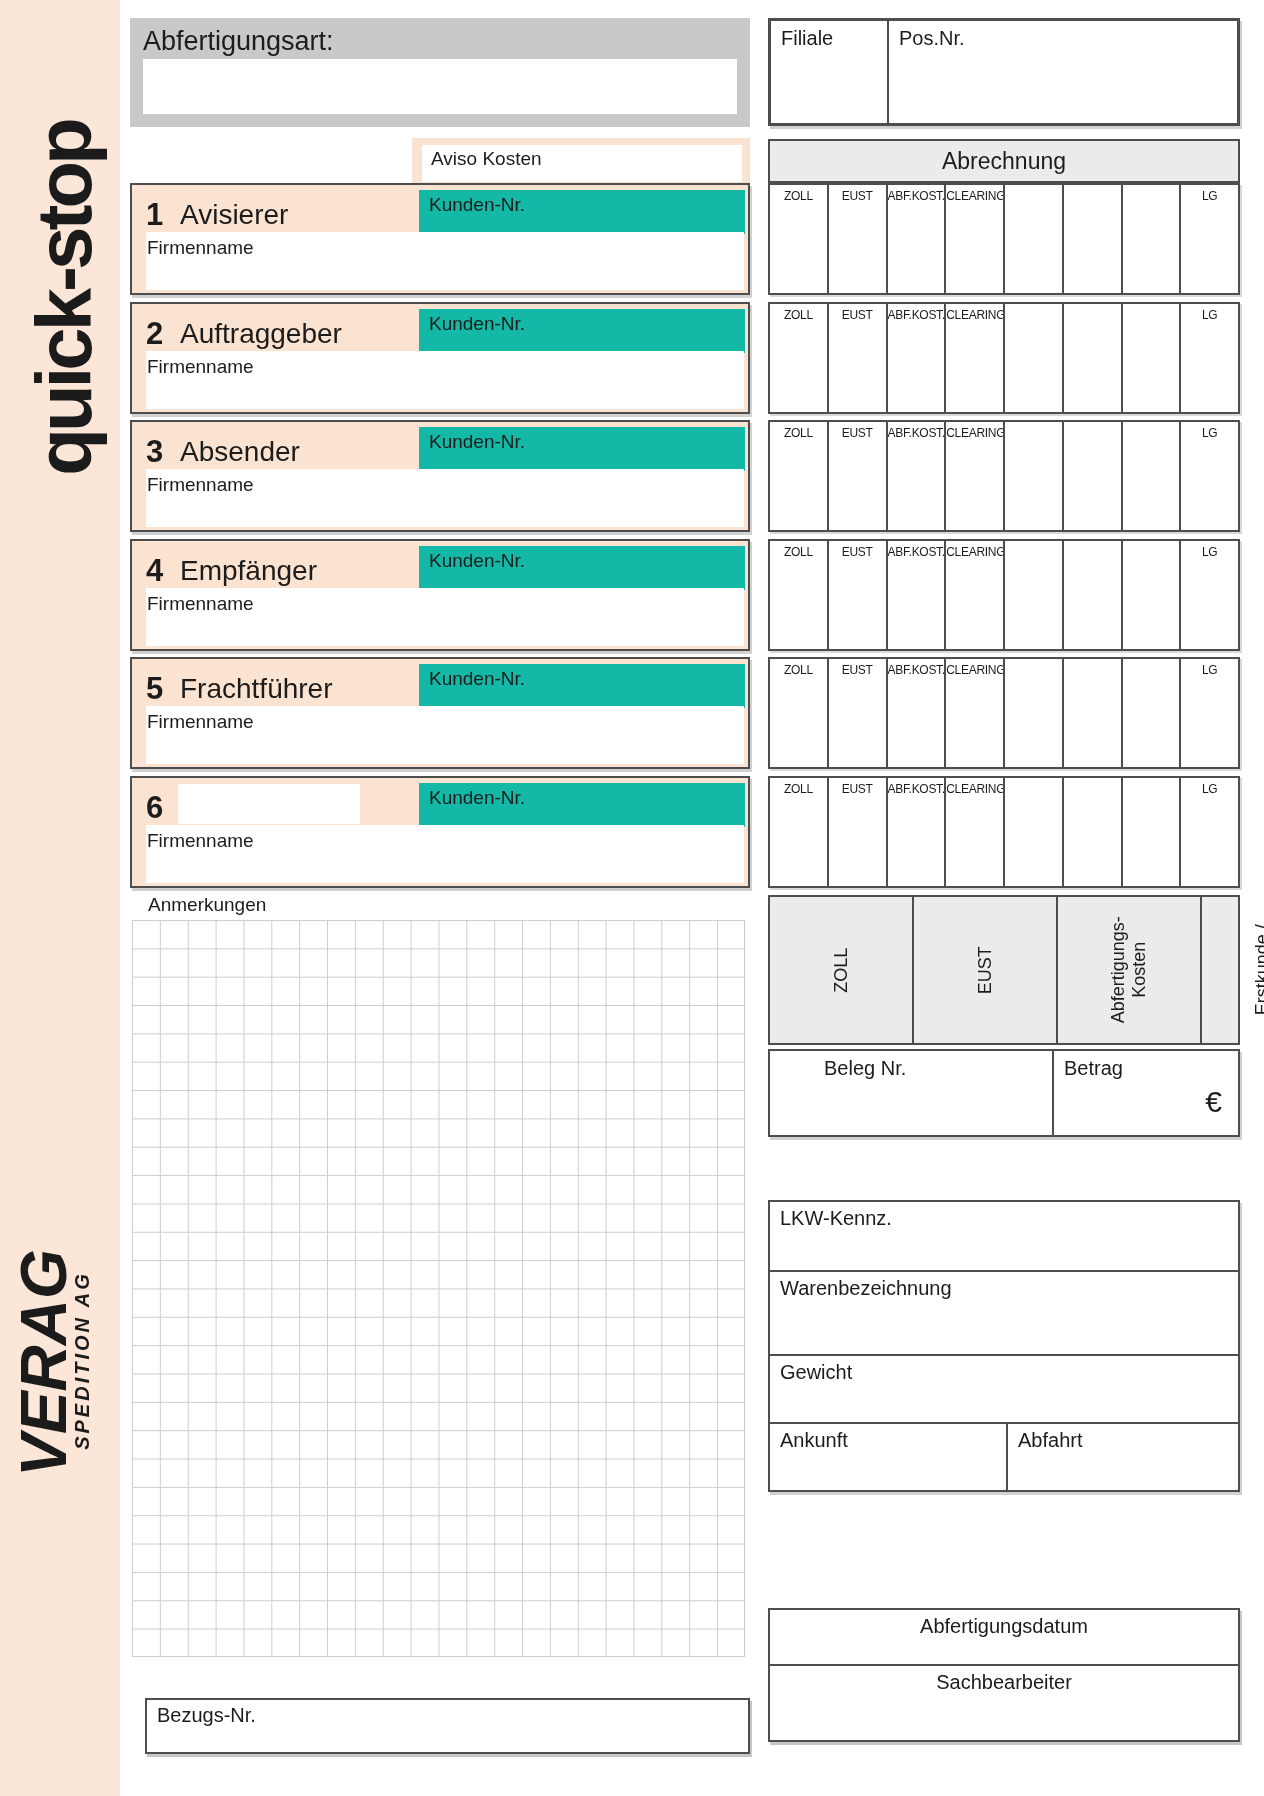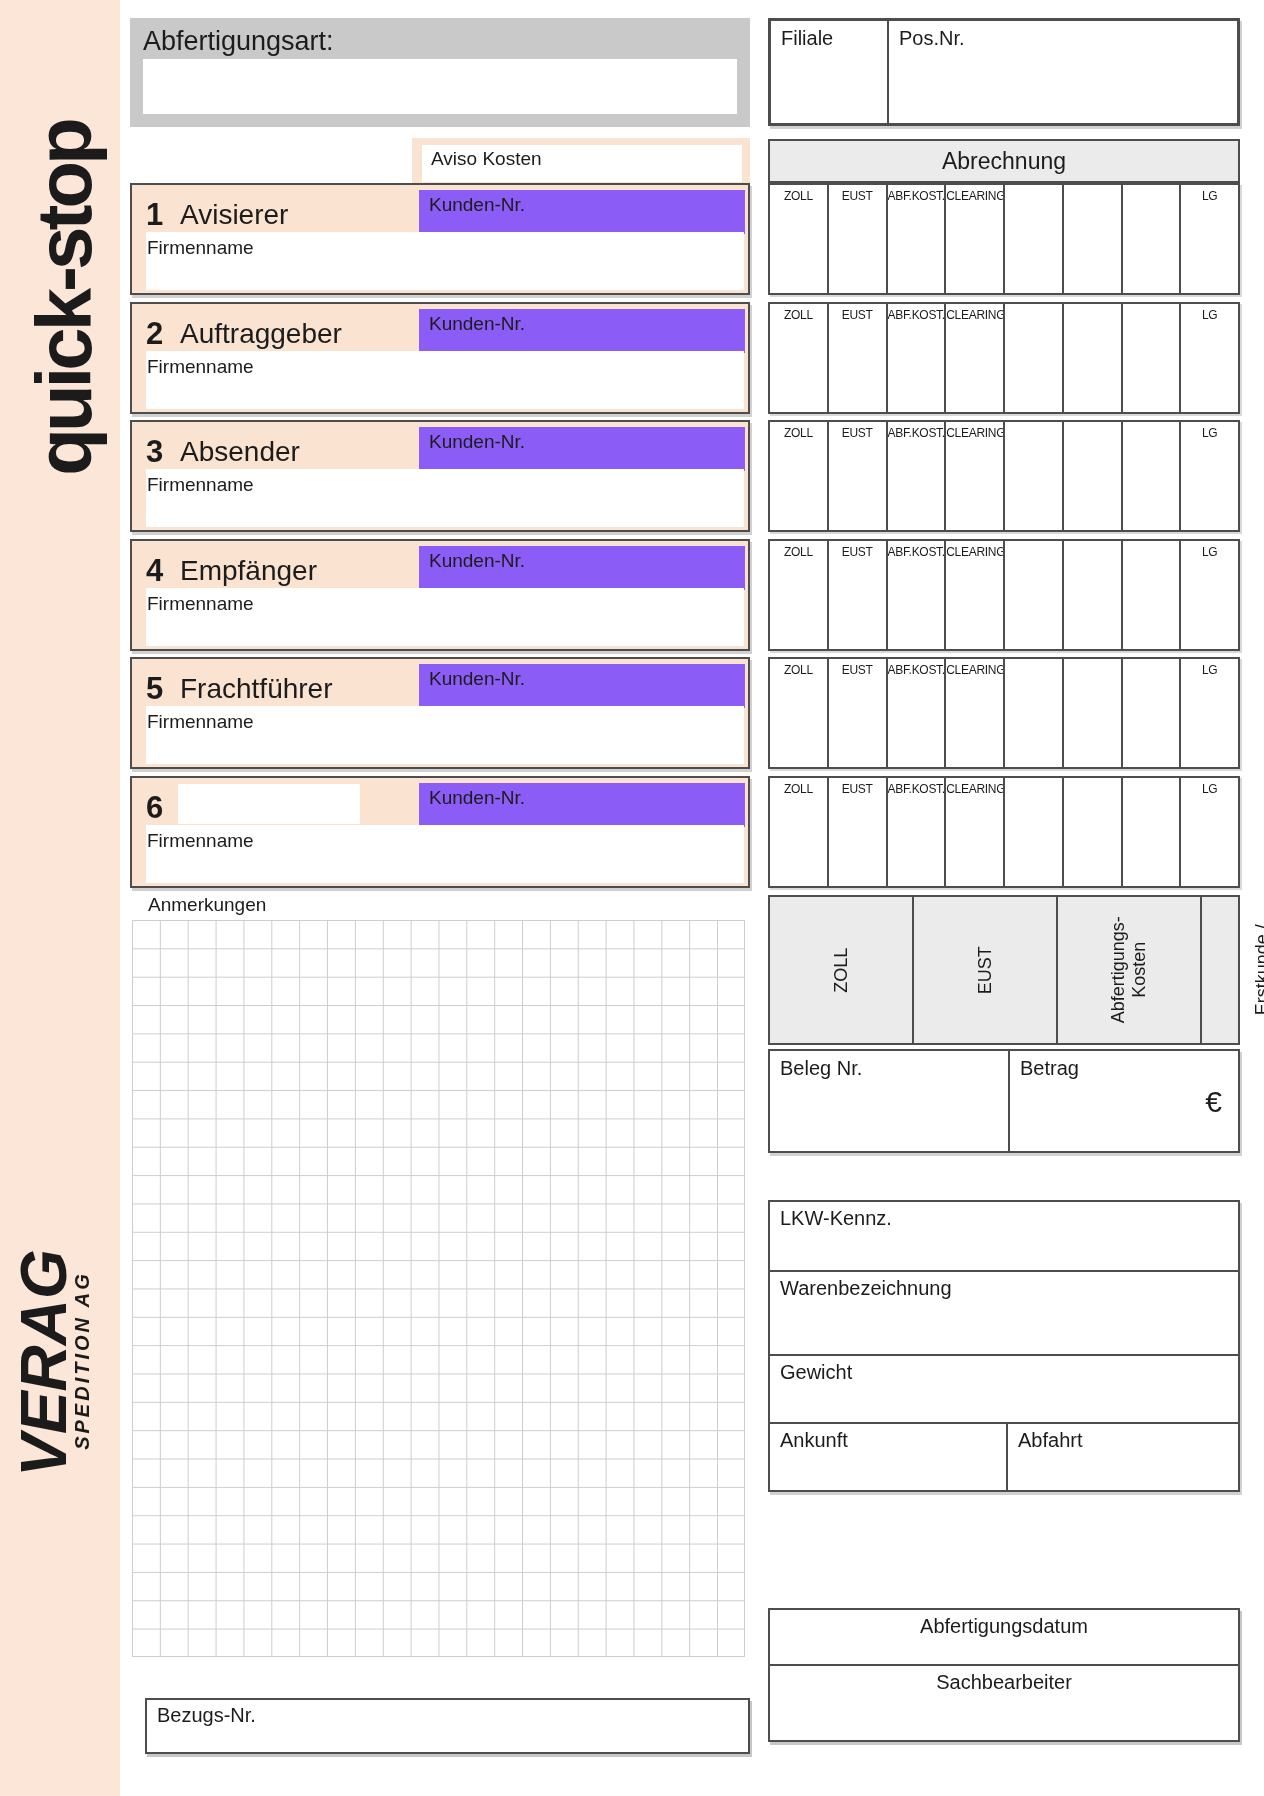--- a/index.html
+++ b/index.html
@@ -31,35 +31,35 @@
   
   .aviso{left:412px;top:138px;width:338px;height:46px;background:var(--peachblk);}
   .aviso-field{left:10px;top:7px;width:320px;height:37px;background:#fff;padding:3px 9px;font-size:19px;}
 
   
   .party{left:130px;width:620px;height:112px;background:var(--peachblk);border:2px solid var(--bord);box-shadow:2px 3px 0 rgba(0,0,0,0.18);}
   .pnum{position:absolute;left:14px;top:12px;font-size:31px;font-weight:bold;}
   .prole{position:absolute;left:48px;top:14px;font-size:28px;}
   .prole-box{position:absolute;left:46px;top:6px;width:182px;height:40px;background:#fff;display:none;}
   .party.empty-role .prole-box{display:block;}
-  .kunden{position:absolute;left:287px;top:5px;width:326px;height:44px;background:#8b5cf6;padding:4px 10px;font-size:19px;}
+  .kunden{position:absolute;left:287px;top:5px;width:326px;height:44px;background:#14b8a6;padding:4px 10px;font-size:19px;}
   .firma{position:absolute;left:14px;top:47px;width:598px;height:58px;background:#fff;padding:5px 1px;font-size:19px;}
 
   
   .abr-head{left:768px;top:139px;width:472px;height:44px;background:var(--band);border:2px solid var(--bord);display:flex;align-items:center;justify-content:center;font-size:23px;}
   .abr-row{left:768px;width:472px;height:112px;background:#fff;border:2px solid var(--bord);display:flex;box-shadow:2px 2px 0 rgba(0,0,0,0.15);}
   .abr-cell{flex:1;border-right:2px solid var(--bord);font-size:12px;text-align:center;padding-top:4px;overflow:hidden;letter-spacing:-0.3px;}
   .abr-cell:last-child{border-right:none;}
   .abr-rot{left:768px;top:895px;width:472px;height:150px;background:var(--band);border:2px solid var(--bord);display:flex;}
   .rot-cell{flex:1;border-right:2px solid var(--bord);display:flex;align-items:center;justify-content:center;overflow:visible;}
   .rot-cell:last-child{border-right:none;}
   .rot-cell .rlab{transform:rotate(-90deg);white-space:pre-line;text-align:center;font-size:18px;line-height:1.15;width:142px;}
 
   
-  .beleg-box{left:768px;top:1049px;width:472px;height:104px;background:#fff;border:2px solid var(--bord);display:flex;box-shadow:2px 3px 0 rgba(0,0,0,0.18);}
+  .beleg-box{left:768px;top:1049px;width:472px;height:88px;background:#fff;border:2px solid var(--bord);display:flex;box-shadow:2px 3px 0 rgba(0,0,0,0.18);padding-left:44px;}
   .beleg-cell{width:240px;border-right:2px solid var(--bord);padding:6px 10px;font-size:20px;}
   .betrag-cell{flex:1;padding:6px 10px;font-size:20px;position:relative;}
   .euro{position:absolute;right:16px;top:34px;font-size:30px;}
 
   
   .anm-label{left:148px;top:894px;font-size:19px;}
   .grid{
     left:132px;top:920px;width:613px;height:737px;background:#fff;
     background-image:linear-gradient(to bottom,#cdcdcd 1px,transparent 1px),linear-gradient(to right,#cdcdcd 1px,transparent 1px);
     background-size:27.86px 28.35px;

